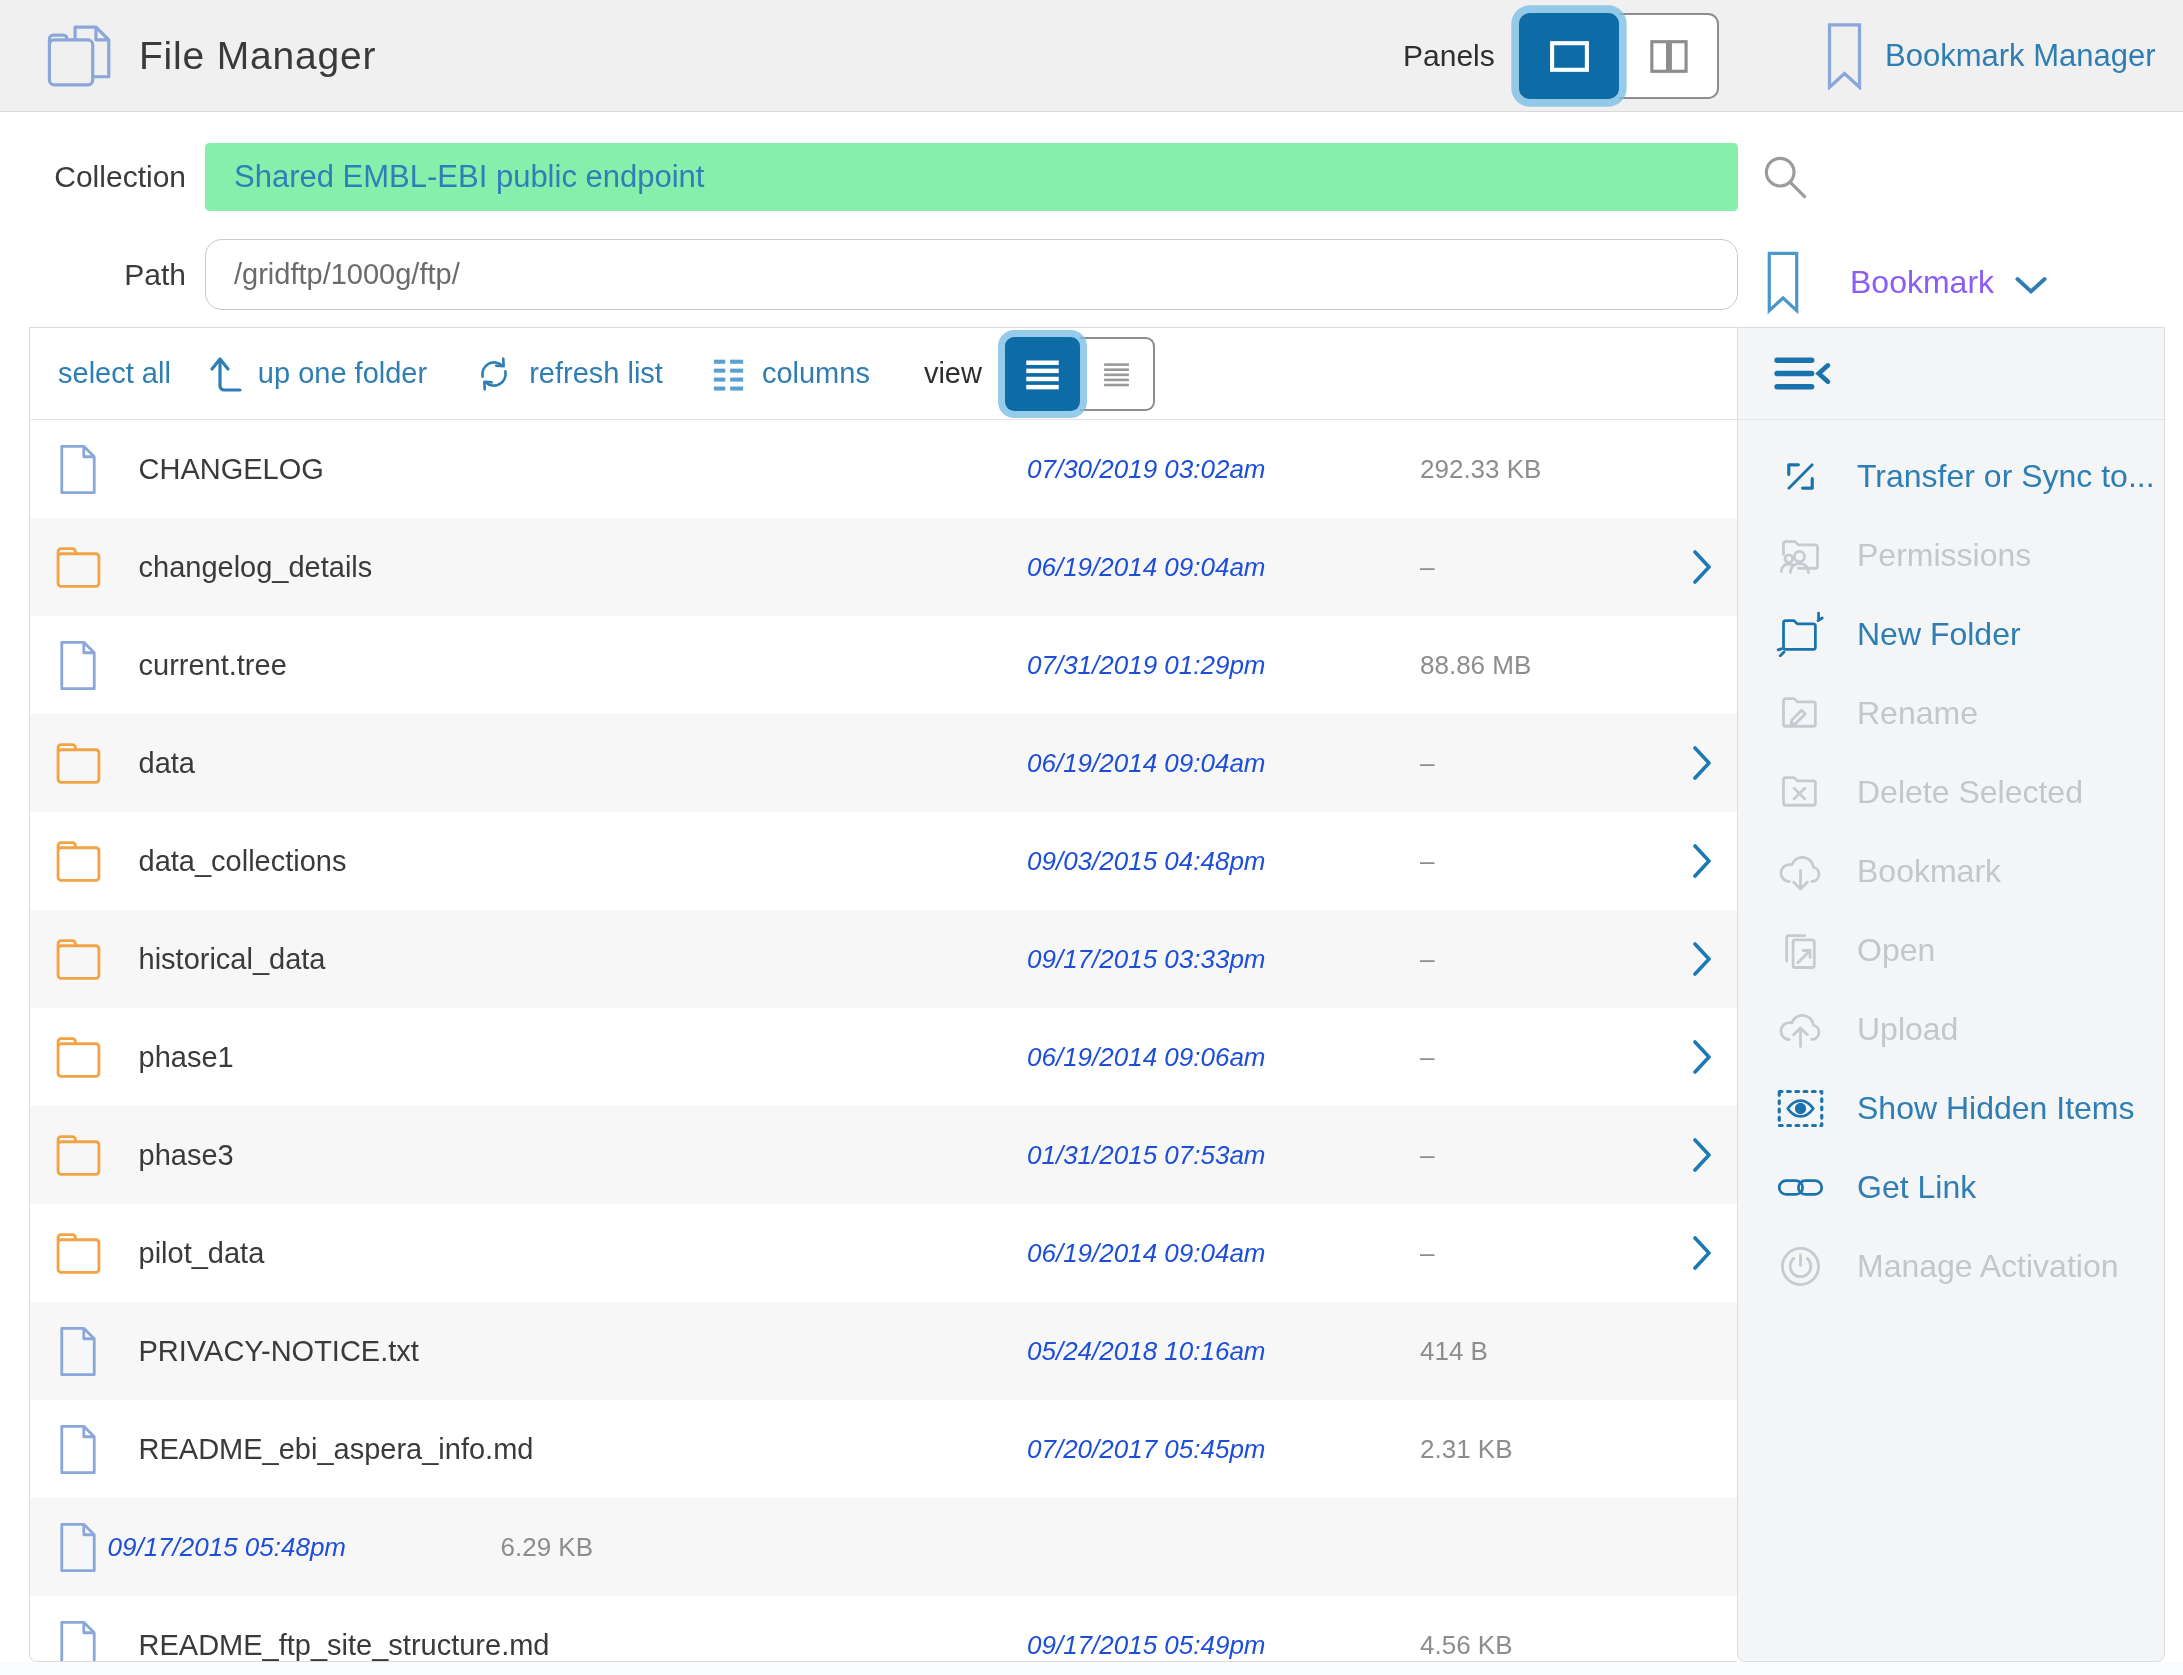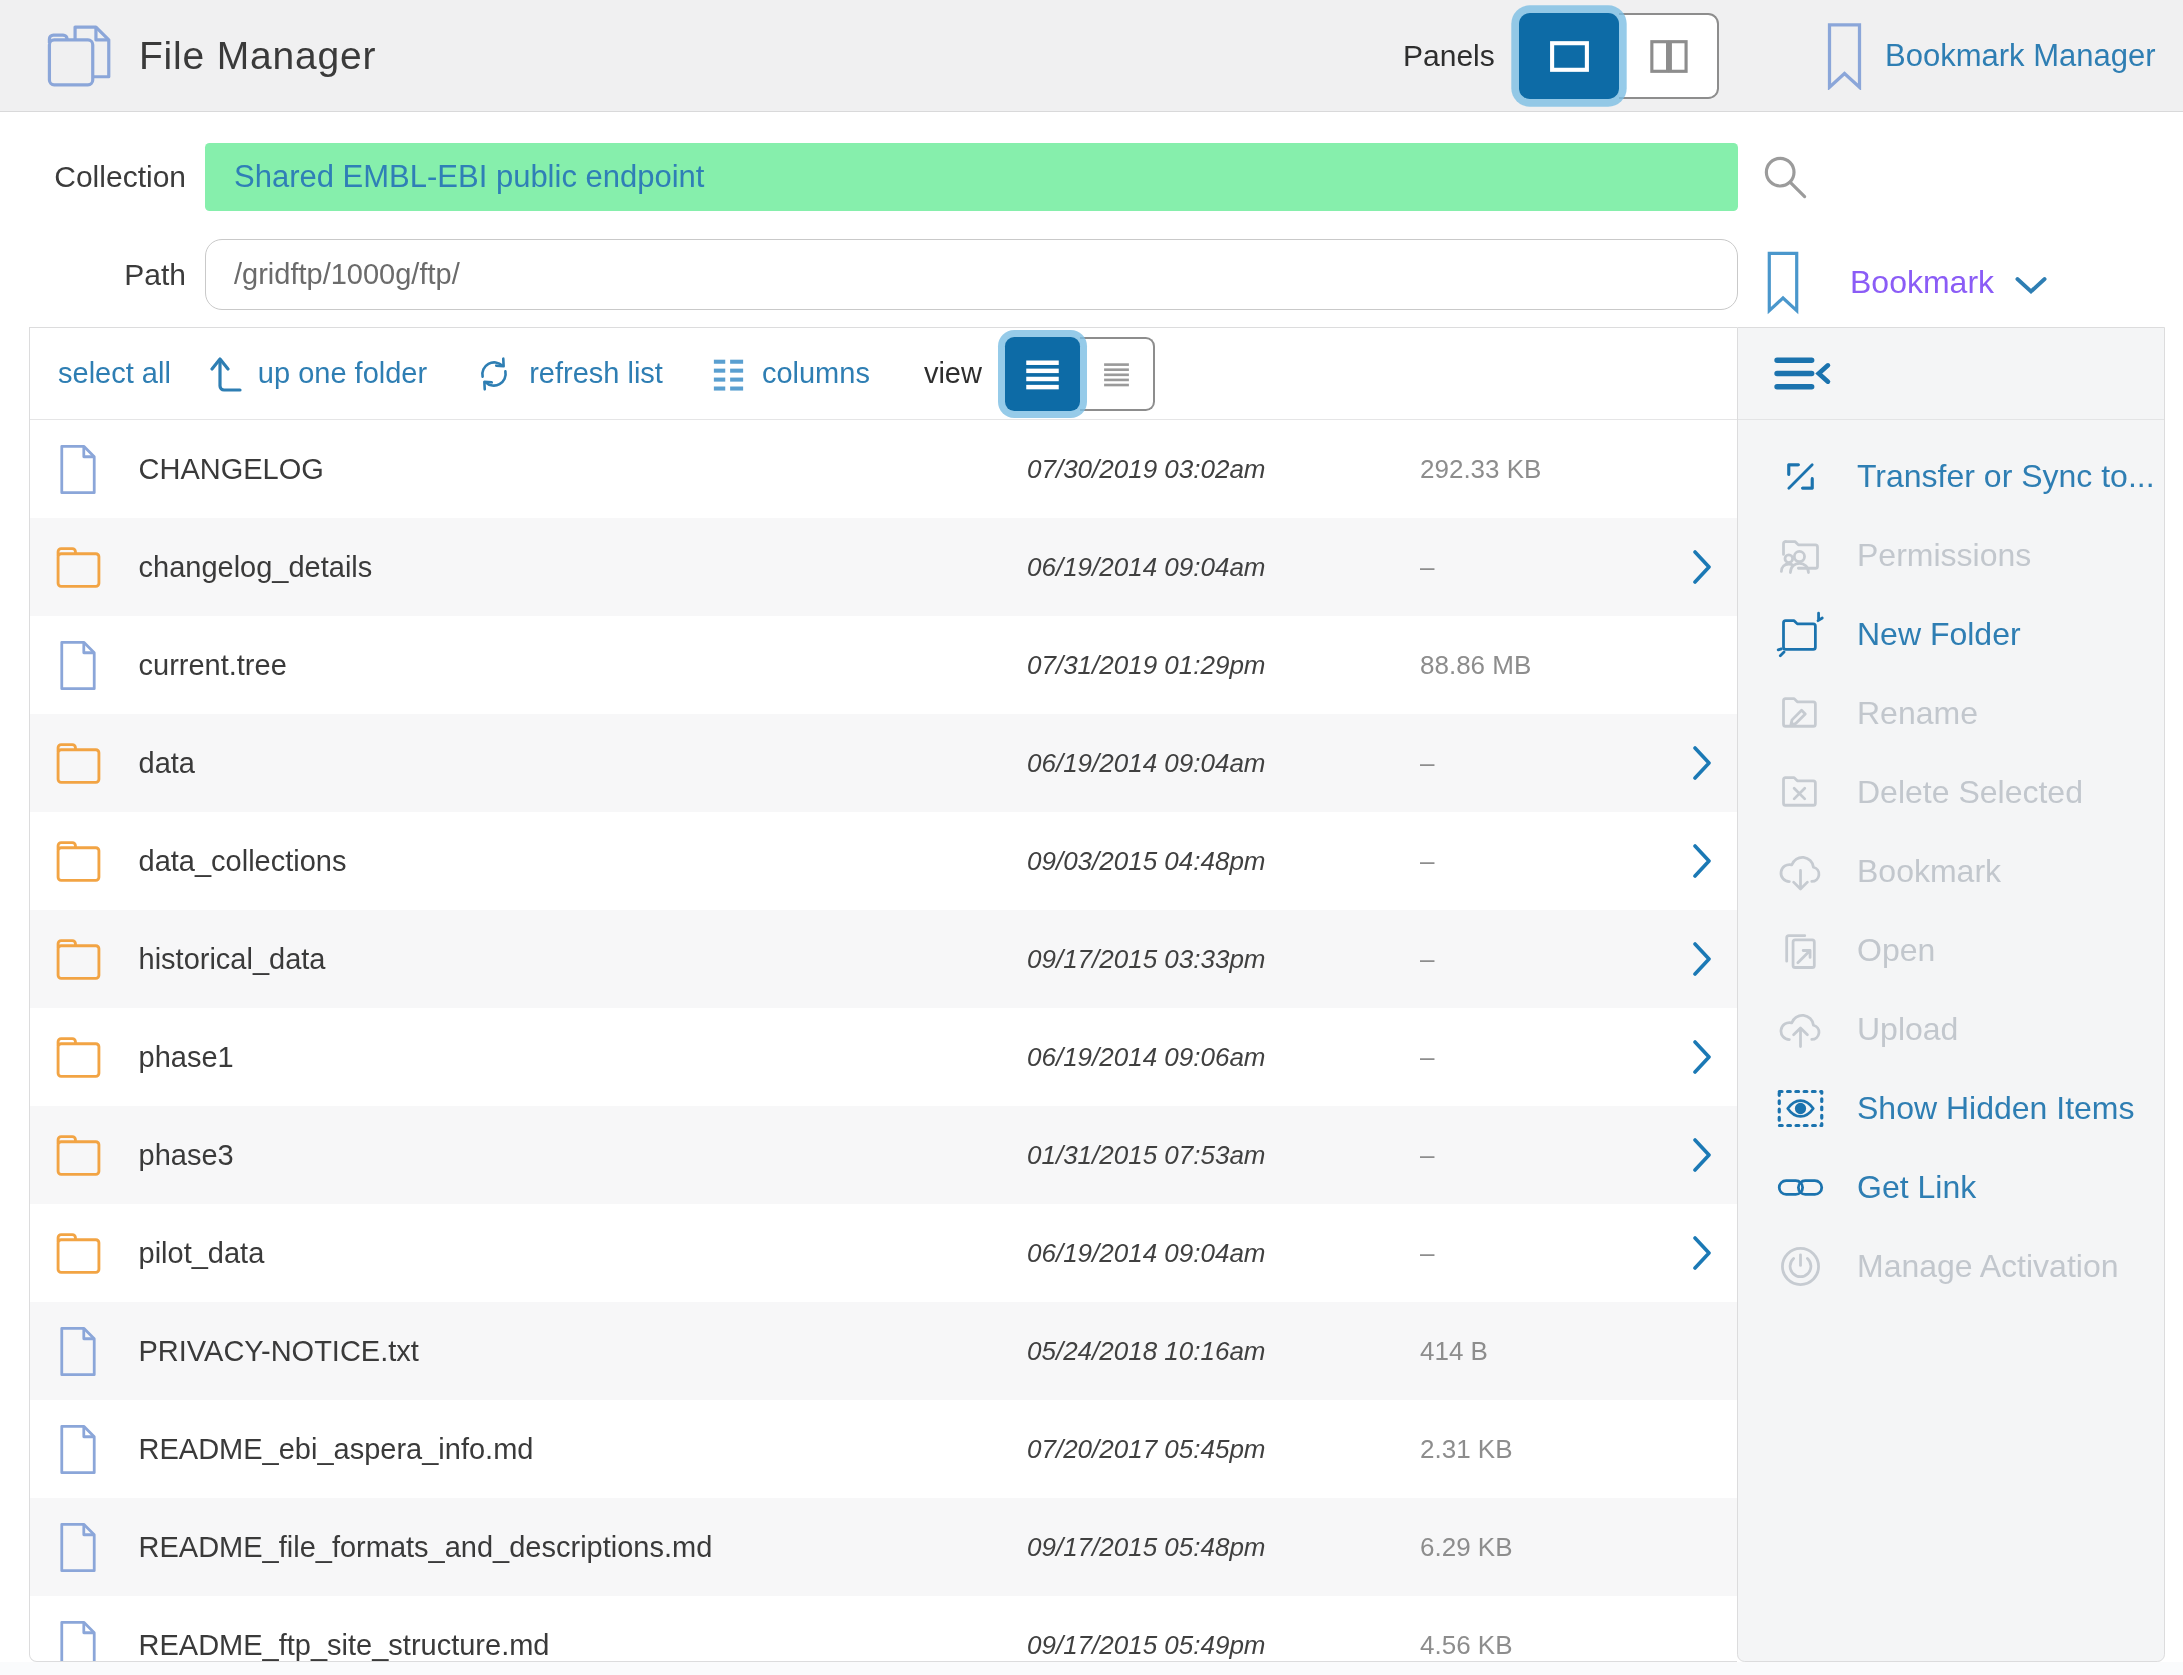--- a/index.html
+++ b/index.html
@@ -51,21 +51,21 @@
   .view-toggle{display:flex;margin-left:23px}
   .view-toggle .tgl-on{width:75px;height:74px;border-radius:9.2px;box-shadow:0 0 0 7px rgba(124,190,228,.8)}
   .view-toggle .tgl-off{width:75px;height:74px;border-radius:0 9.2px 9.2px 0;border-width:2.3px}
   .sp50{width:39px}.sp60{width:46px}.sp70{width:54px}
   
   .file-list{}
   .row{height:98px;display:flex;align-items:center;padding-left:18.5px;box-sizing:border-box;cursor:pointer}
   .row.alt{background:#f7f7f8}
   .cell-icon{width:59px;display:flex;justify-content:center}
   .cell-name{flex:1;font-size:29px;color:#3a3a3a;margin-left:31px;white-space:nowrap;overflow:hidden}
-  .cell-date{width:393px;font-size:26px;font-style:italic;color:#404040;white-space:nowrap}
+  .cell-date{width:393px;font-size:26px;font-style:italic;color:#1d4ed8;white-space:nowrap}
   .cell-size{width:246px;font-size:26px;color:#8d8d8d;white-space:nowrap}
   .cell-chevron{width:71px;display:flex;justify-content:center}
   
   .sb-top{height:92px;border-bottom:1.5px solid #e3e4e5;display:flex;align-items:center;padding-left:35px;box-sizing:border-box}
   .sb-menu{padding-top:17px}
   .sb-item{height:79px;display:flex;align-items:center;padding-left:34px;cursor:pointer}
   .sb-icon{width:57px;display:flex;justify-content:center}
   .sb-label{margin-left:28px;font-size:32px;white-space:nowrap}
   .sb-item.enabled .sb-label{color:#2e7eb3}
   .sb-item.disabled .sb-label{color:#c2c7cd}
@@ -380,21 +380,20 @@
     </span>
   </div>
       <div class="row alt">
     <span class="cell-icon">
       <svg class="icon-file" width="42" height="51" viewBox="0 0 36 44" fill="none" stroke="#8ba6d9" stroke-width="2.4" stroke-linejoin="round">
         <path d="M4 2h19l9 9v31H4z"></path>
             <path d="M23 2v9h9"></path>
       </svg>
 
     </span>
-    <span class="cell-name">README_file_formats_and_descriptions.md</span>
     <span class="cell-date">09/17/2015 05:48pm</span>
     <span class="cell-size">6.29 KB</span>
     <span class="cell-chevron" style="visibility: hidden;">
       <svg width="20" height="34" viewBox="0 0 20 34" fill="none" stroke="#1b79b5" stroke-width="3.6" stroke-linecap="round" stroke-linejoin="round">
         <path d="M3 2l14 15L3 32"></path>
       </svg>
     </span>
   </div>
       <div class="row">
     <span class="cell-icon">

